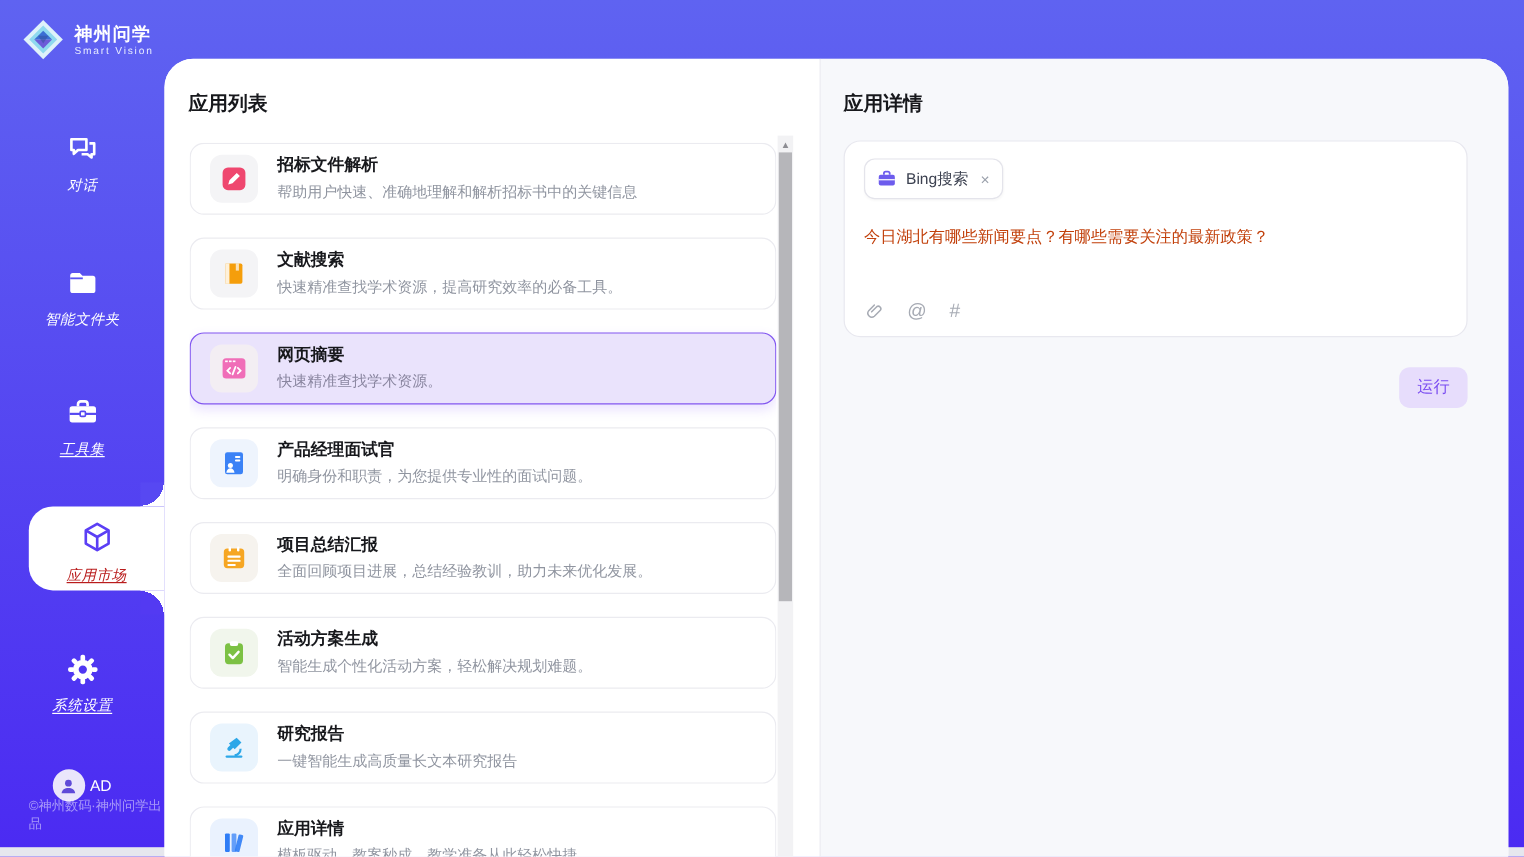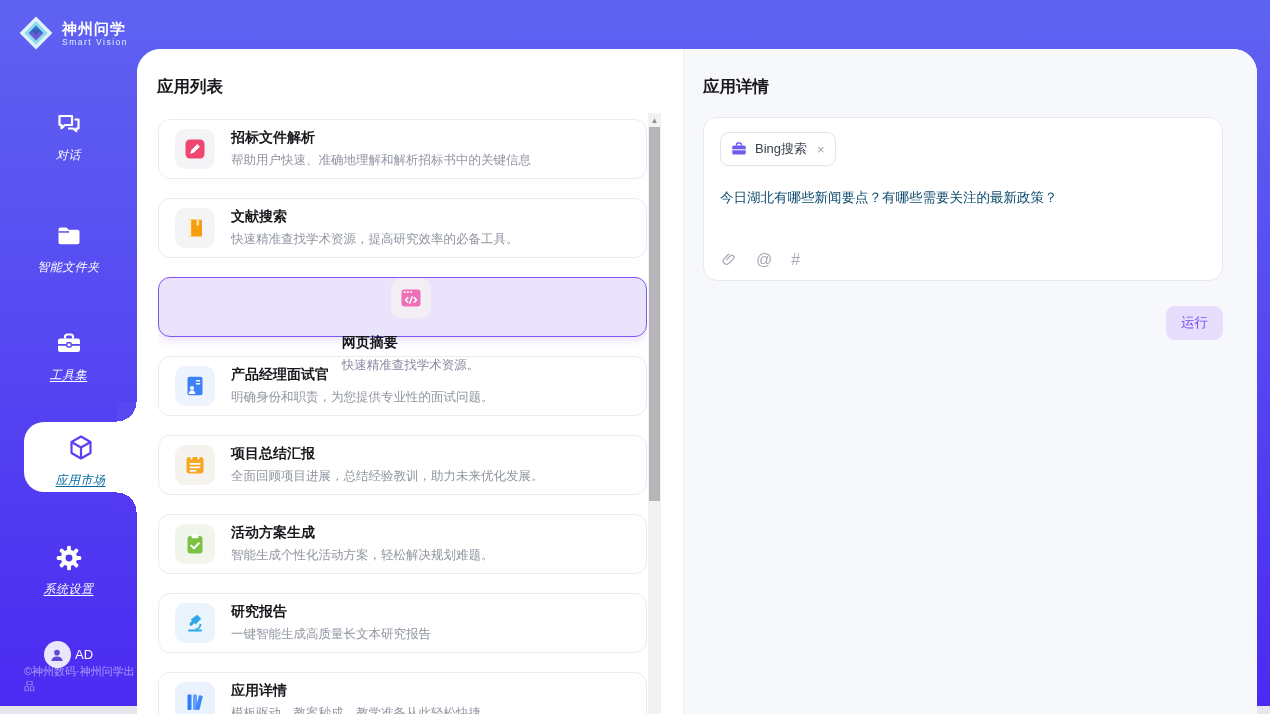--- a/index.html
+++ b/index.html
@@ -16,21 +16,21 @@
   .nav-item { position:absolute; left:0; width:137px; text-align:center; color:#fff; cursor:pointer;font-style:italic; }
   .nav-item .nv-icon { display:block; margin:0 auto 7px; }
   .nav-item .nv-label { font-size:12px; letter-spacing:.5px; }
   .underlined { text-decoration:underline; text-underline-offset:2px; }
   .nav-chat   { top:110px; }
   .nav-folder { top:222px; }
   .nav-tools  { top:330px; }
   .nav-gear   { top:544px; }
   .nav-active { top:422px; left:24px; width:113px; height:70px; background:#fff;
                 border-radius:20px 0 0 20px; color:#5b3ff5; padding-top:11px; }
-  .nav-active .nv-label { color:#0369a1; }
+  .nav-active .nv-label { color:#b91c1c; }
   .nav-active::before { content:""; position:absolute; right:0; top:-20px; width:20px; height:20px;
       background:radial-gradient(circle 20px at 0 0,#5748f2 0 19.4px,#fff 19.4px); }
   .nav-active::after  { content:""; position:absolute; right:0; bottom:-20px; width:20px; height:20px;
       background:radial-gradient(circle 20px at 0 100%,#533af2 0 19.4px,#fff 19.4px); }
   .user-row { position:absolute; left:0; bottom:38px; width:137px; display:flex; align-items:center;
               justify-content:center; gap:4px; cursor:pointer; }
   .avatar { width:27px; height:27px; border-radius:50%; background:#eae6fb; display:flex;
             align-items:center; justify-content:center; }
   .user-initials { color:#fff; font-size:13px; }
   .side-footer { position:absolute; left:24px; bottom:12px; color:rgba(255,255,255,.5); font-size:11px; }
@@ -39,41 +39,41 @@
   .panel { position:absolute; left:137px; top:14px; width:1120px; height:686px; background:#fff;
            border-radius:24px; display:flex; overflow:hidden; z-index:2;margin-top:35px; }
   .pane-title { font-size:16.5px; font-weight:800; color:#17181c; }
 
   .list-pane { position:relative; width:546px; background:#fff; flex:none; }
   .list-pane .pane-title { position:absolute; left:20px; top:27px; }
   .list { position:absolute; left:21px; top:70px; width:489px; height:606px; overflow:hidden; }
   .app-card { display:flex; align-items:center; gap:16px; height:60px; padding-left:16px;
               border:1px solid #ebebf0; border-radius:12px; margin-bottom:19px; background:#fff; cursor:pointer; }
   .app-card.selected { background:#eae3fc; border:1px solid #8257f0;
-                       box-shadow:0 4px 10px rgba(124,77,255,.16);flex-direction:column; }
+                       box-shadow:0 4px 10px rgba(124,77,255,.16); }
   .tile { width:40px; height:40px; border-radius:10px; background:var(--tile,#f4f4f6);
           display:flex; align-items:center; justify-content:center; flex:none; }
   .card-title { font-size:14px; font-weight:700; color:#17181c; }
   .card-desc { font-size:12.5px; color:#9095a0; margin-top:5px; }
   .app-card.selected .card-desc { color:#8a86a0; }
 
   .scrollbar { position:absolute; left:511px; top:64px; width:13px; height:617px; background:#f2f2f4; }
   .sb-arrow { position:absolute; left:0; width:13px; text-align:center; color:#8d8d93; font-size:8px; line-height:12px; }
   .sb-up { top:2px; } .sb-down { bottom:2px; }
   .sb-thumb { position:absolute; left:1px; top:14px; width:11px; height:374px; background:#b6b6ba; }
 
   .detail-pane { position:relative; flex:1; background:#f7f8fb; border-left:1px solid #ededf2; }
   .detail-pane .pane-title { position:absolute; left:19px; top:27px; }
   .prompt-card { position:absolute; left:19px; top:68px; width:520px; height:164px; background:#fff;
                  border:1px solid #e8e8ef; border-radius:14px; padding:14px 16px; }
   .tool-tag { display:inline-flex; align-items:center; gap:8px; border:1px solid #e4e4eb; border-radius:9px;
               padding:7px 10px; background:#fff; cursor:pointer; box-shadow:0 1px 2px rgba(20,20,40,.03); }
   .tool-tag .tag-label { font-size:13px; color:#3c4150; }
   .tool-tag .tag-close { font-size:13px; color:#9aa0ab; margin-left:2px; cursor:pointer; }
-  .question { margin-top:23px; font-size:13.5px; color:#0c4a6e; cursor:text; }
+  .question { margin-top:23px; font-size:13.5px; color:#c2410c; cursor:text; }
   .tools-row { position:absolute; left:16px; bottom:12px; display:flex; align-items:center; gap:19px;
                color:#a7abb4; }
   .tool-btn { font-size:16px; line-height:16px; cursor:pointer; }
   .run-row { position:absolute; left:19px; top:257px; width:520px; text-align:right; }
   .run-btn { background:#e7ddfc; color:#7a4cf0; border:none; border-radius:9px; padding:8px 15px;
              font-size:13.5px; cursor:pointer; font-family:inherit; }
 </style>
 </head>
 <body>
 

